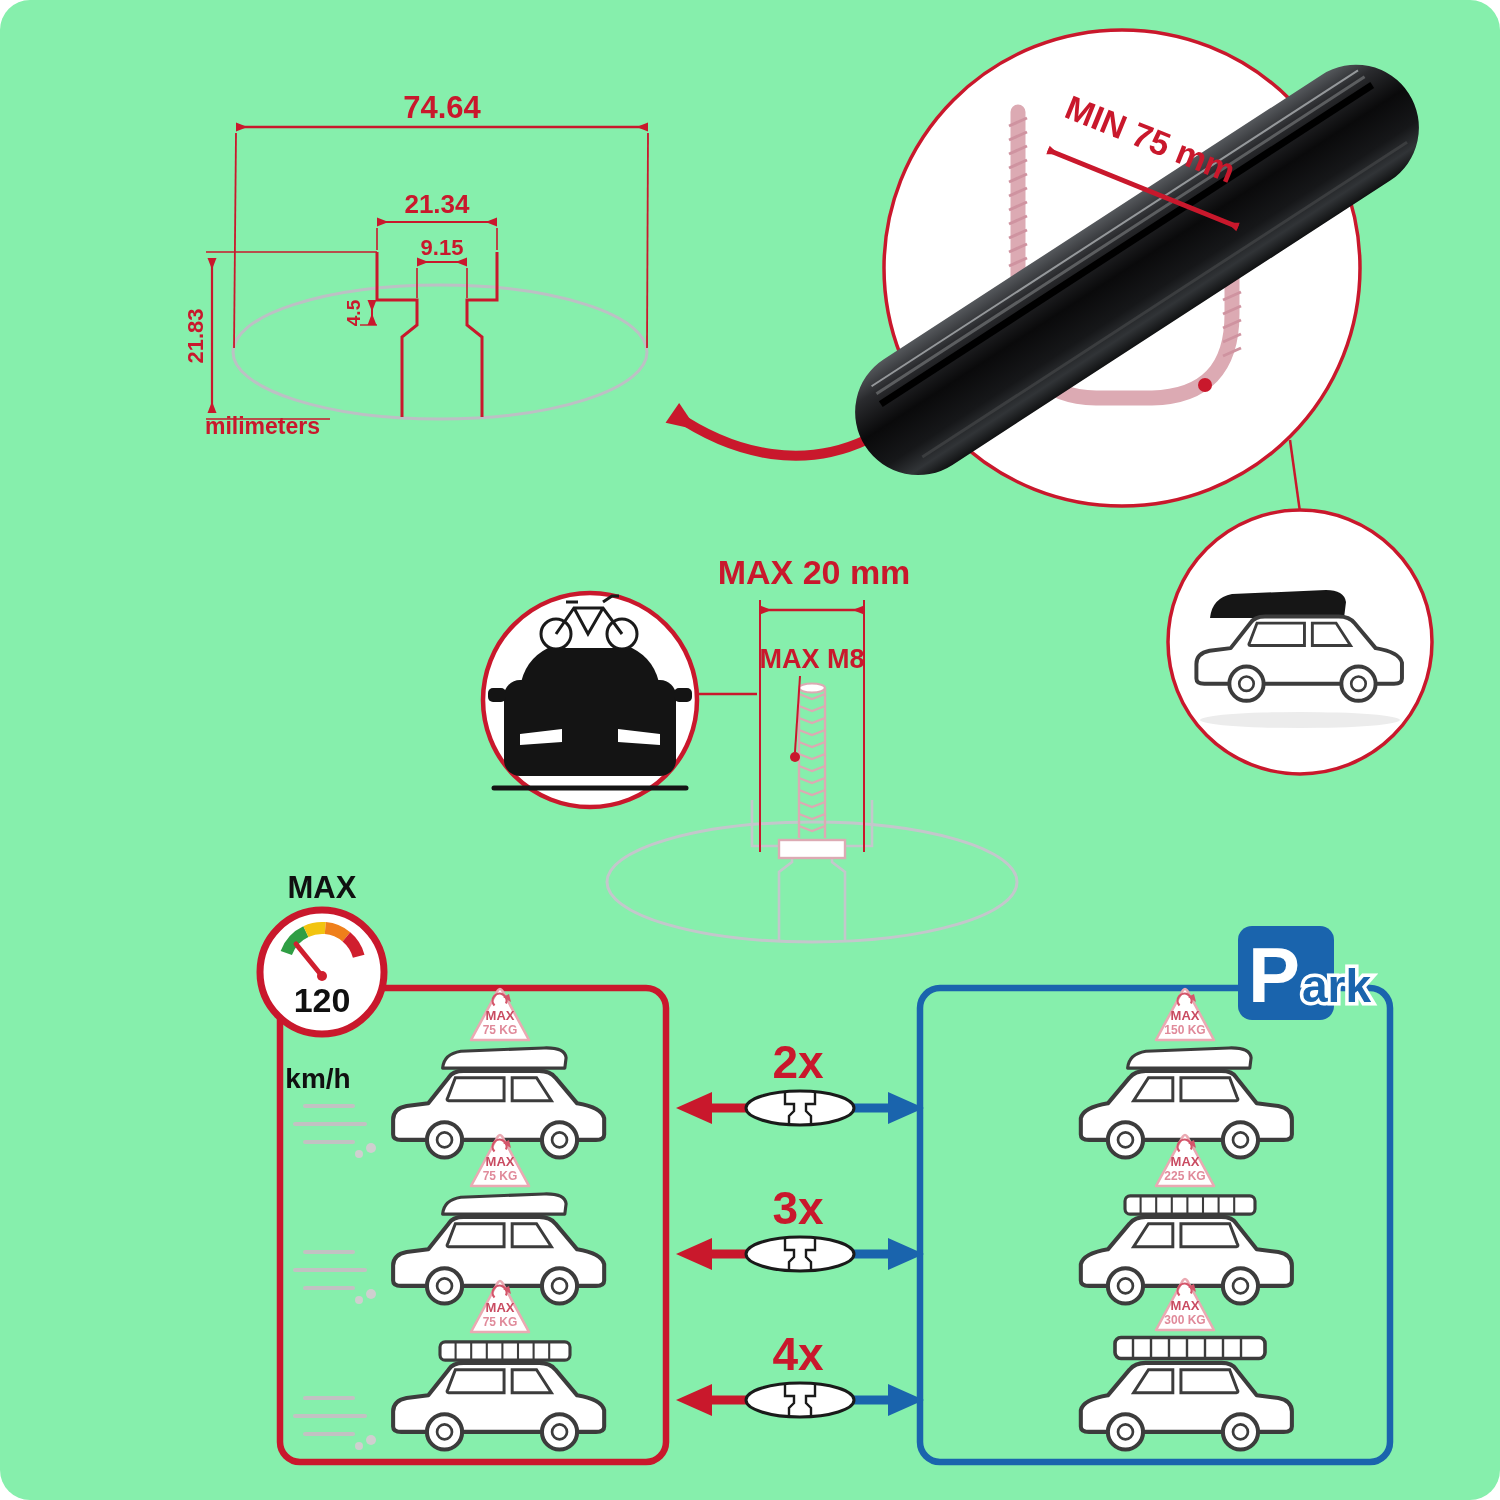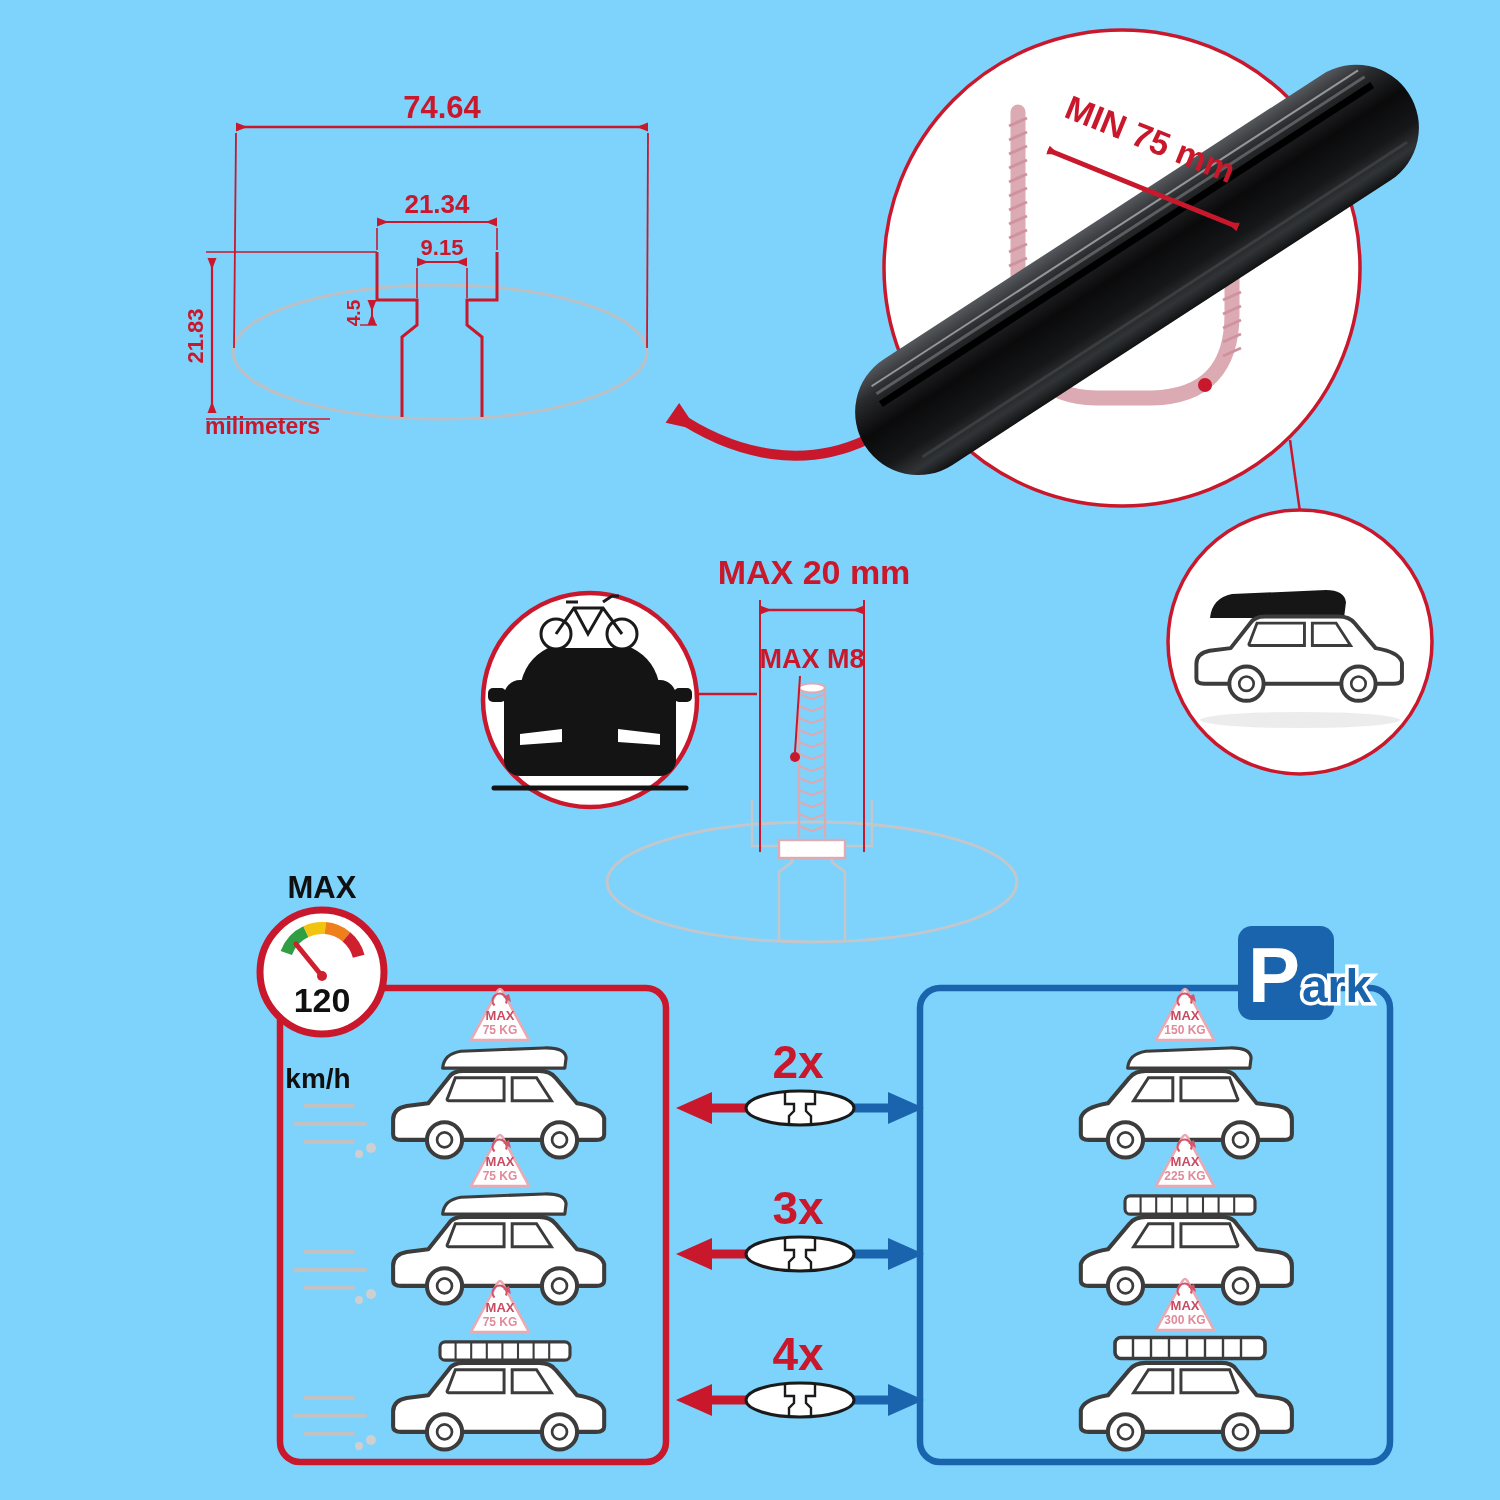--- a/index.html
+++ b/index.html
@@ -1,16 +1,16 @@
 <!DOCTYPE html>
 <html><head>
 <meta charset="utf-8">
 <style>
   html,body{margin:0;padding:0;background:#fff;}
-  #canvas{position:relative;width:1500px;height:1500px;background:#7dd3fc;overflow:hidden;}
+  #canvas{position:relative;width:1500px;height:1500px;background:#86efac;overflow:hidden;border-radius:30px;}
   svg{position:absolute;left:0;top:0;}
   text{font-family:"Liberation Sans",sans-serif;text-anchor:middle;}
   .t-dim-lg{font-size:31px;font-weight:bold;fill:#c9182c;}
   .t-dim-md{font-size:26px;font-weight:bold;fill:#c9182c;}
   .t-dim-sm{font-size:22px;font-weight:bold;fill:#c9182c;}
   .t-dim-xs{font-size:19px;font-weight:bold;fill:#c9182c;}
   .t-unit{font-size:23px;font-weight:bold;fill:#c9182c;text-anchor:start;}
   .t-red-big{font-size:34px;font-weight:bold;fill:#c9182c;}
   .t-red-md{font-size:27px;font-weight:bold;fill:#c9182c;}
   .t-qty{font-size:46px;font-weight:bold;fill:#c9182c;}

